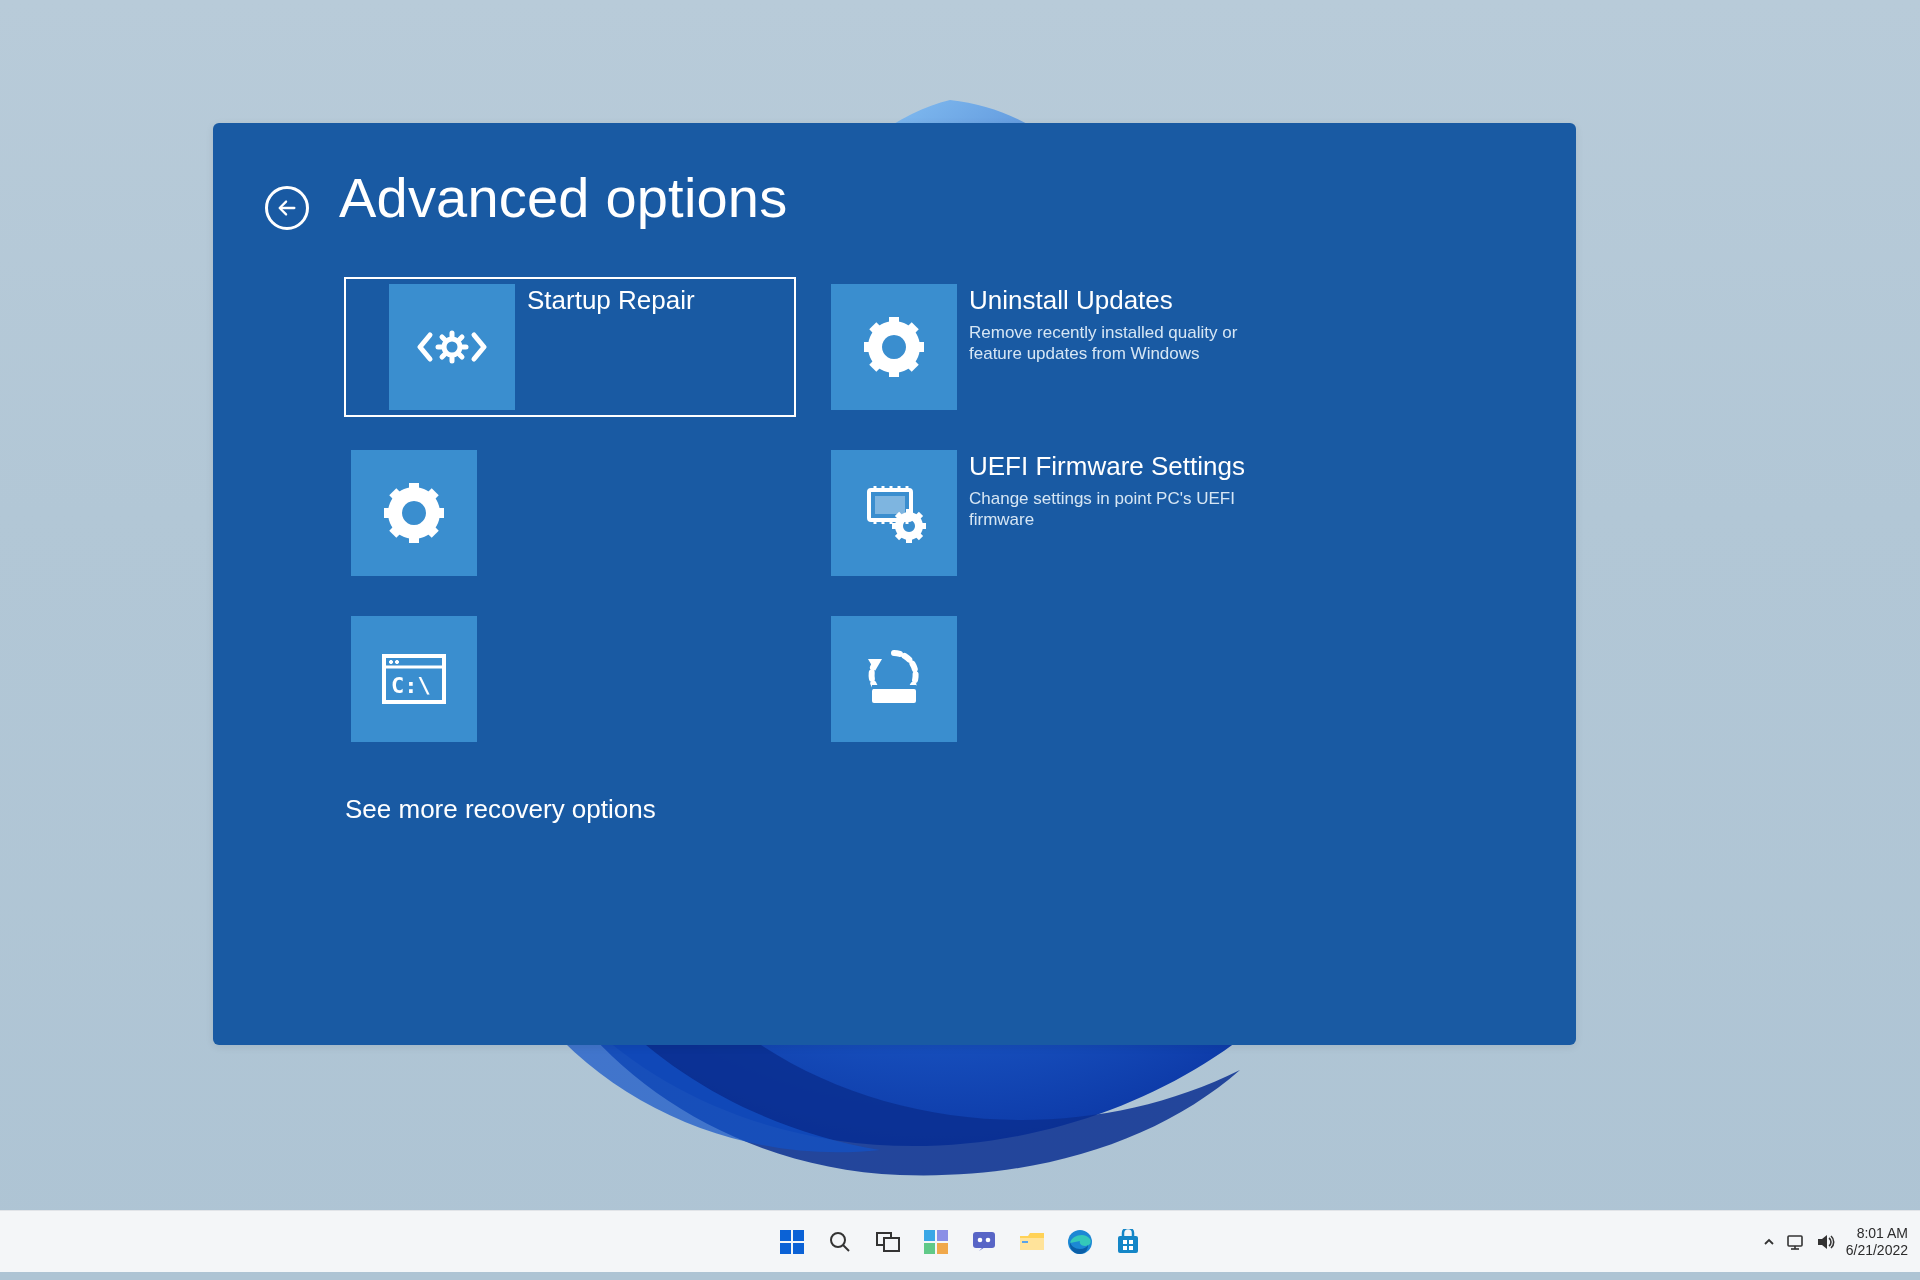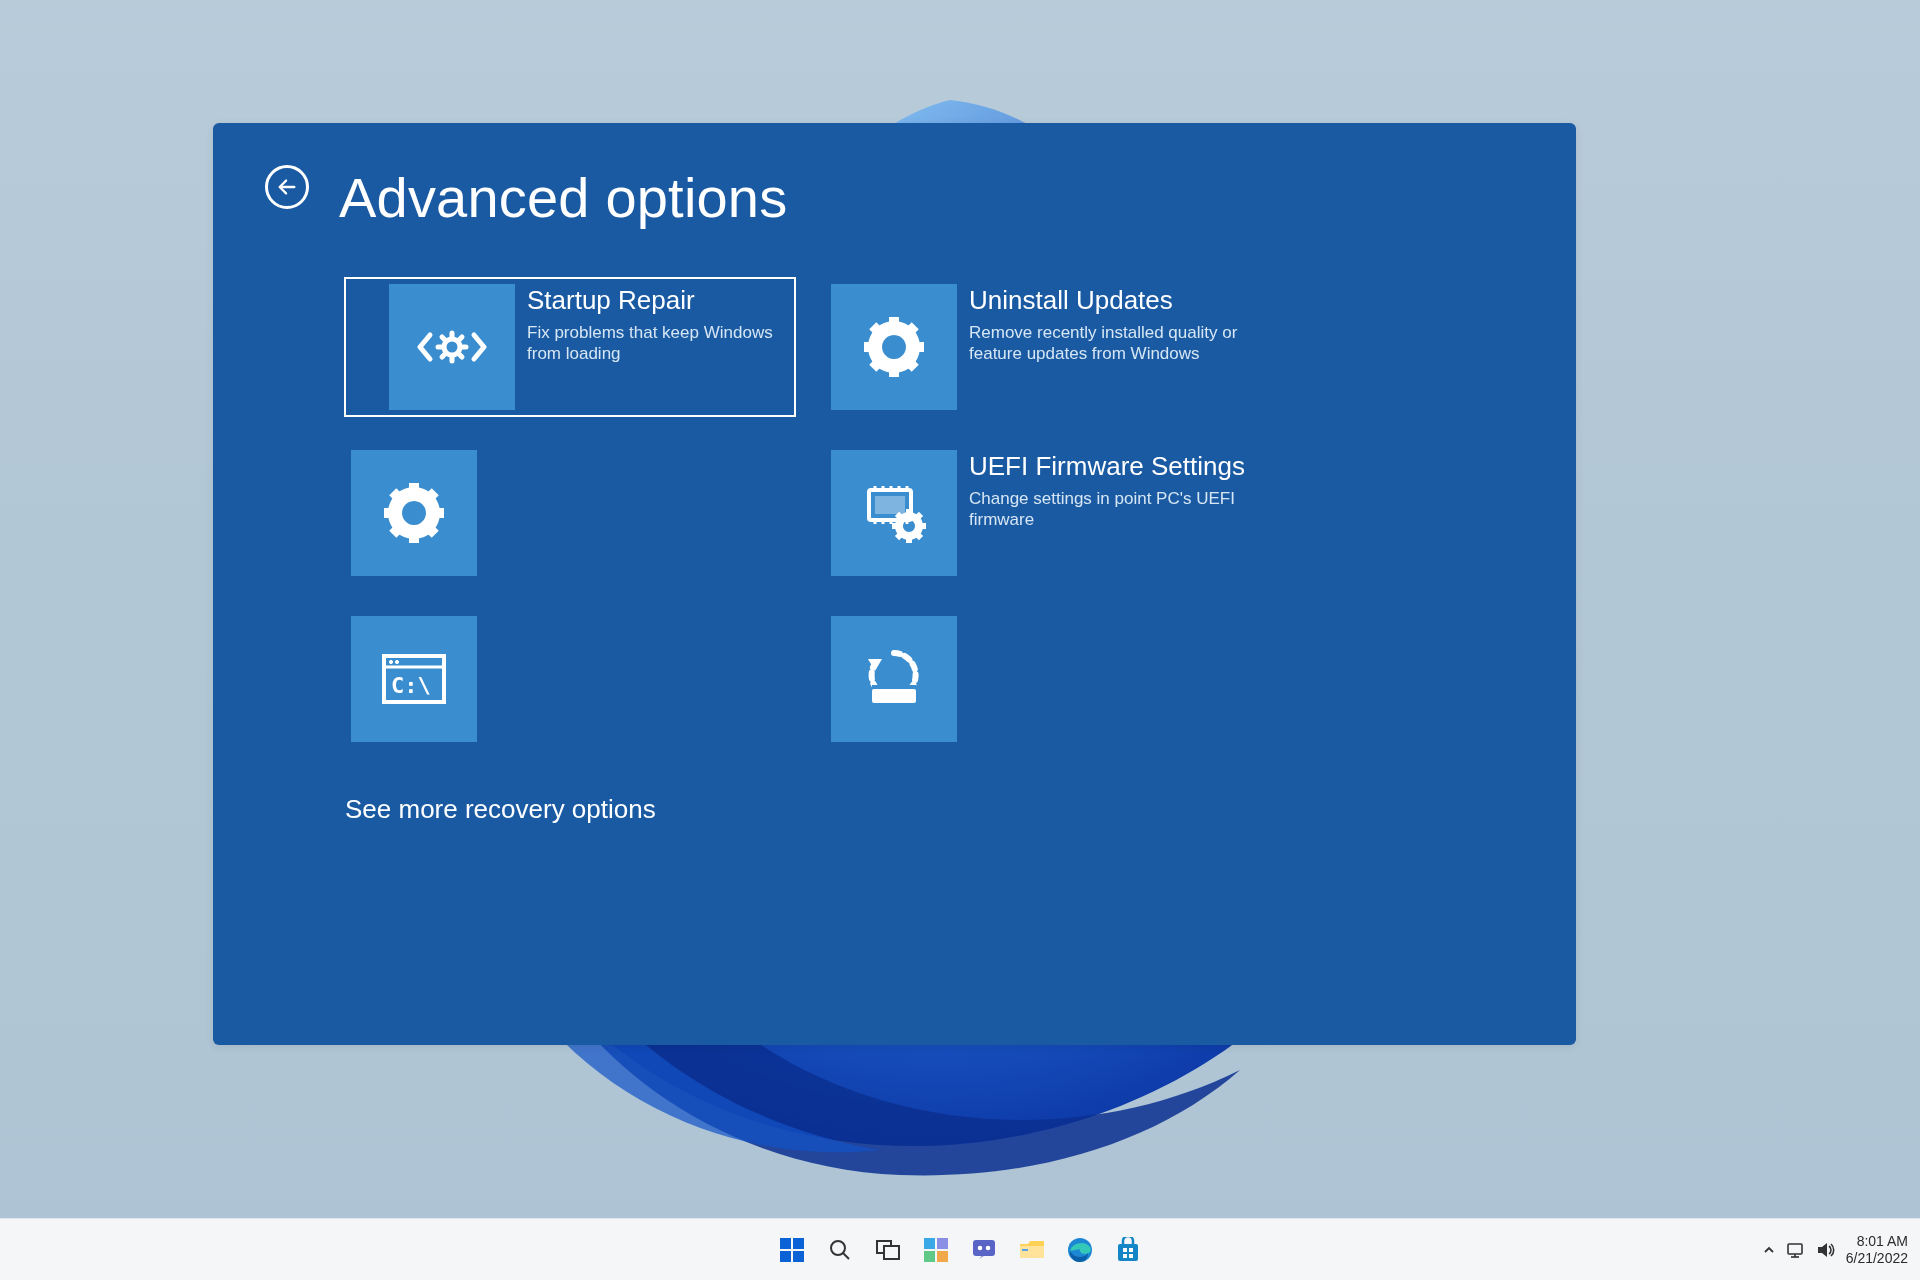--- a/index.html
+++ b/index.html
@@ -18,21 +18,21 @@
     top: 123px; left: 213px;
     width: 1363px; height: 922px;
     background: #195aa3;
     color: #ffffff;
     border-radius: 6px;
     padding: 42px 56px;
     box-shadow: 0 2px 8px rgba(0,0,0,0.08);
   }
   .header {
     display: flex;
-    align-items: flex-start;
+    align-items: flex-end;
     gap: 30px;
     margin-bottom: 48px;
     margin-left: -4px;
   }
   .back-btn {
     width: 44px; height: 44px;
     border: 3px solid #fff;
     border-radius: 50%;
     display: flex; align-items: center; justify-content: center;
     cursor: pointer;
@@ -90,21 +90,21 @@
     margin-left: 76px;
     margin-top: 46px;
     font-size: 26px;
     font-weight: 300;
     cursor: pointer;
     color: #fff;
   }
   
   .taskbar {
     position: absolute;
-    left: 0; right: 0; bottom: 0;
+    left: 0; right: 0; bottom: 8px;
     height: 62px;
     background: #f4f6f8;
     border-top: 1px solid #e1e4e8;
     display: flex;
     align-items: center;
   }
   .tb-center {
     position: absolute;
     left: 50%;
     transform: translateX(-50%);
@@ -180,21 +180,20 @@
               <line x1="-10" y1="-10" x2="-7" y2="-7"></line>
               <line x1="10" y1="-10" x2="7" y2="-7"></line>
               <line x1="-10" y1="10" x2="-7" y2="7"></line>
               <line x1="10" y1="10" x2="7" y2="7"></line>
             </g>
           </g>
         </svg>
       </div>
       <div class="tile-text">
         <div class="tile-title">Startup Repair</div>
-        <div class="tile-desc">Fix problems that keep Windows from loading</div>
       </div>
     </div>
 
     <div class="tile">
       <div class="tile-icon">
         <svg width="62" height="62" viewBox="0 0 62 62">
           <g transform="translate(31 31)" fill="#fff">
             <circle r="10" fill="#3a8ecf"></circle>
             <path d="M0 -26 A26 26 0 1 1 -0.01 -26 Z M0 -12 A12 12 0 1 0 0.01 -12 Z" fill-rule="evenodd"></path>
             <g>

